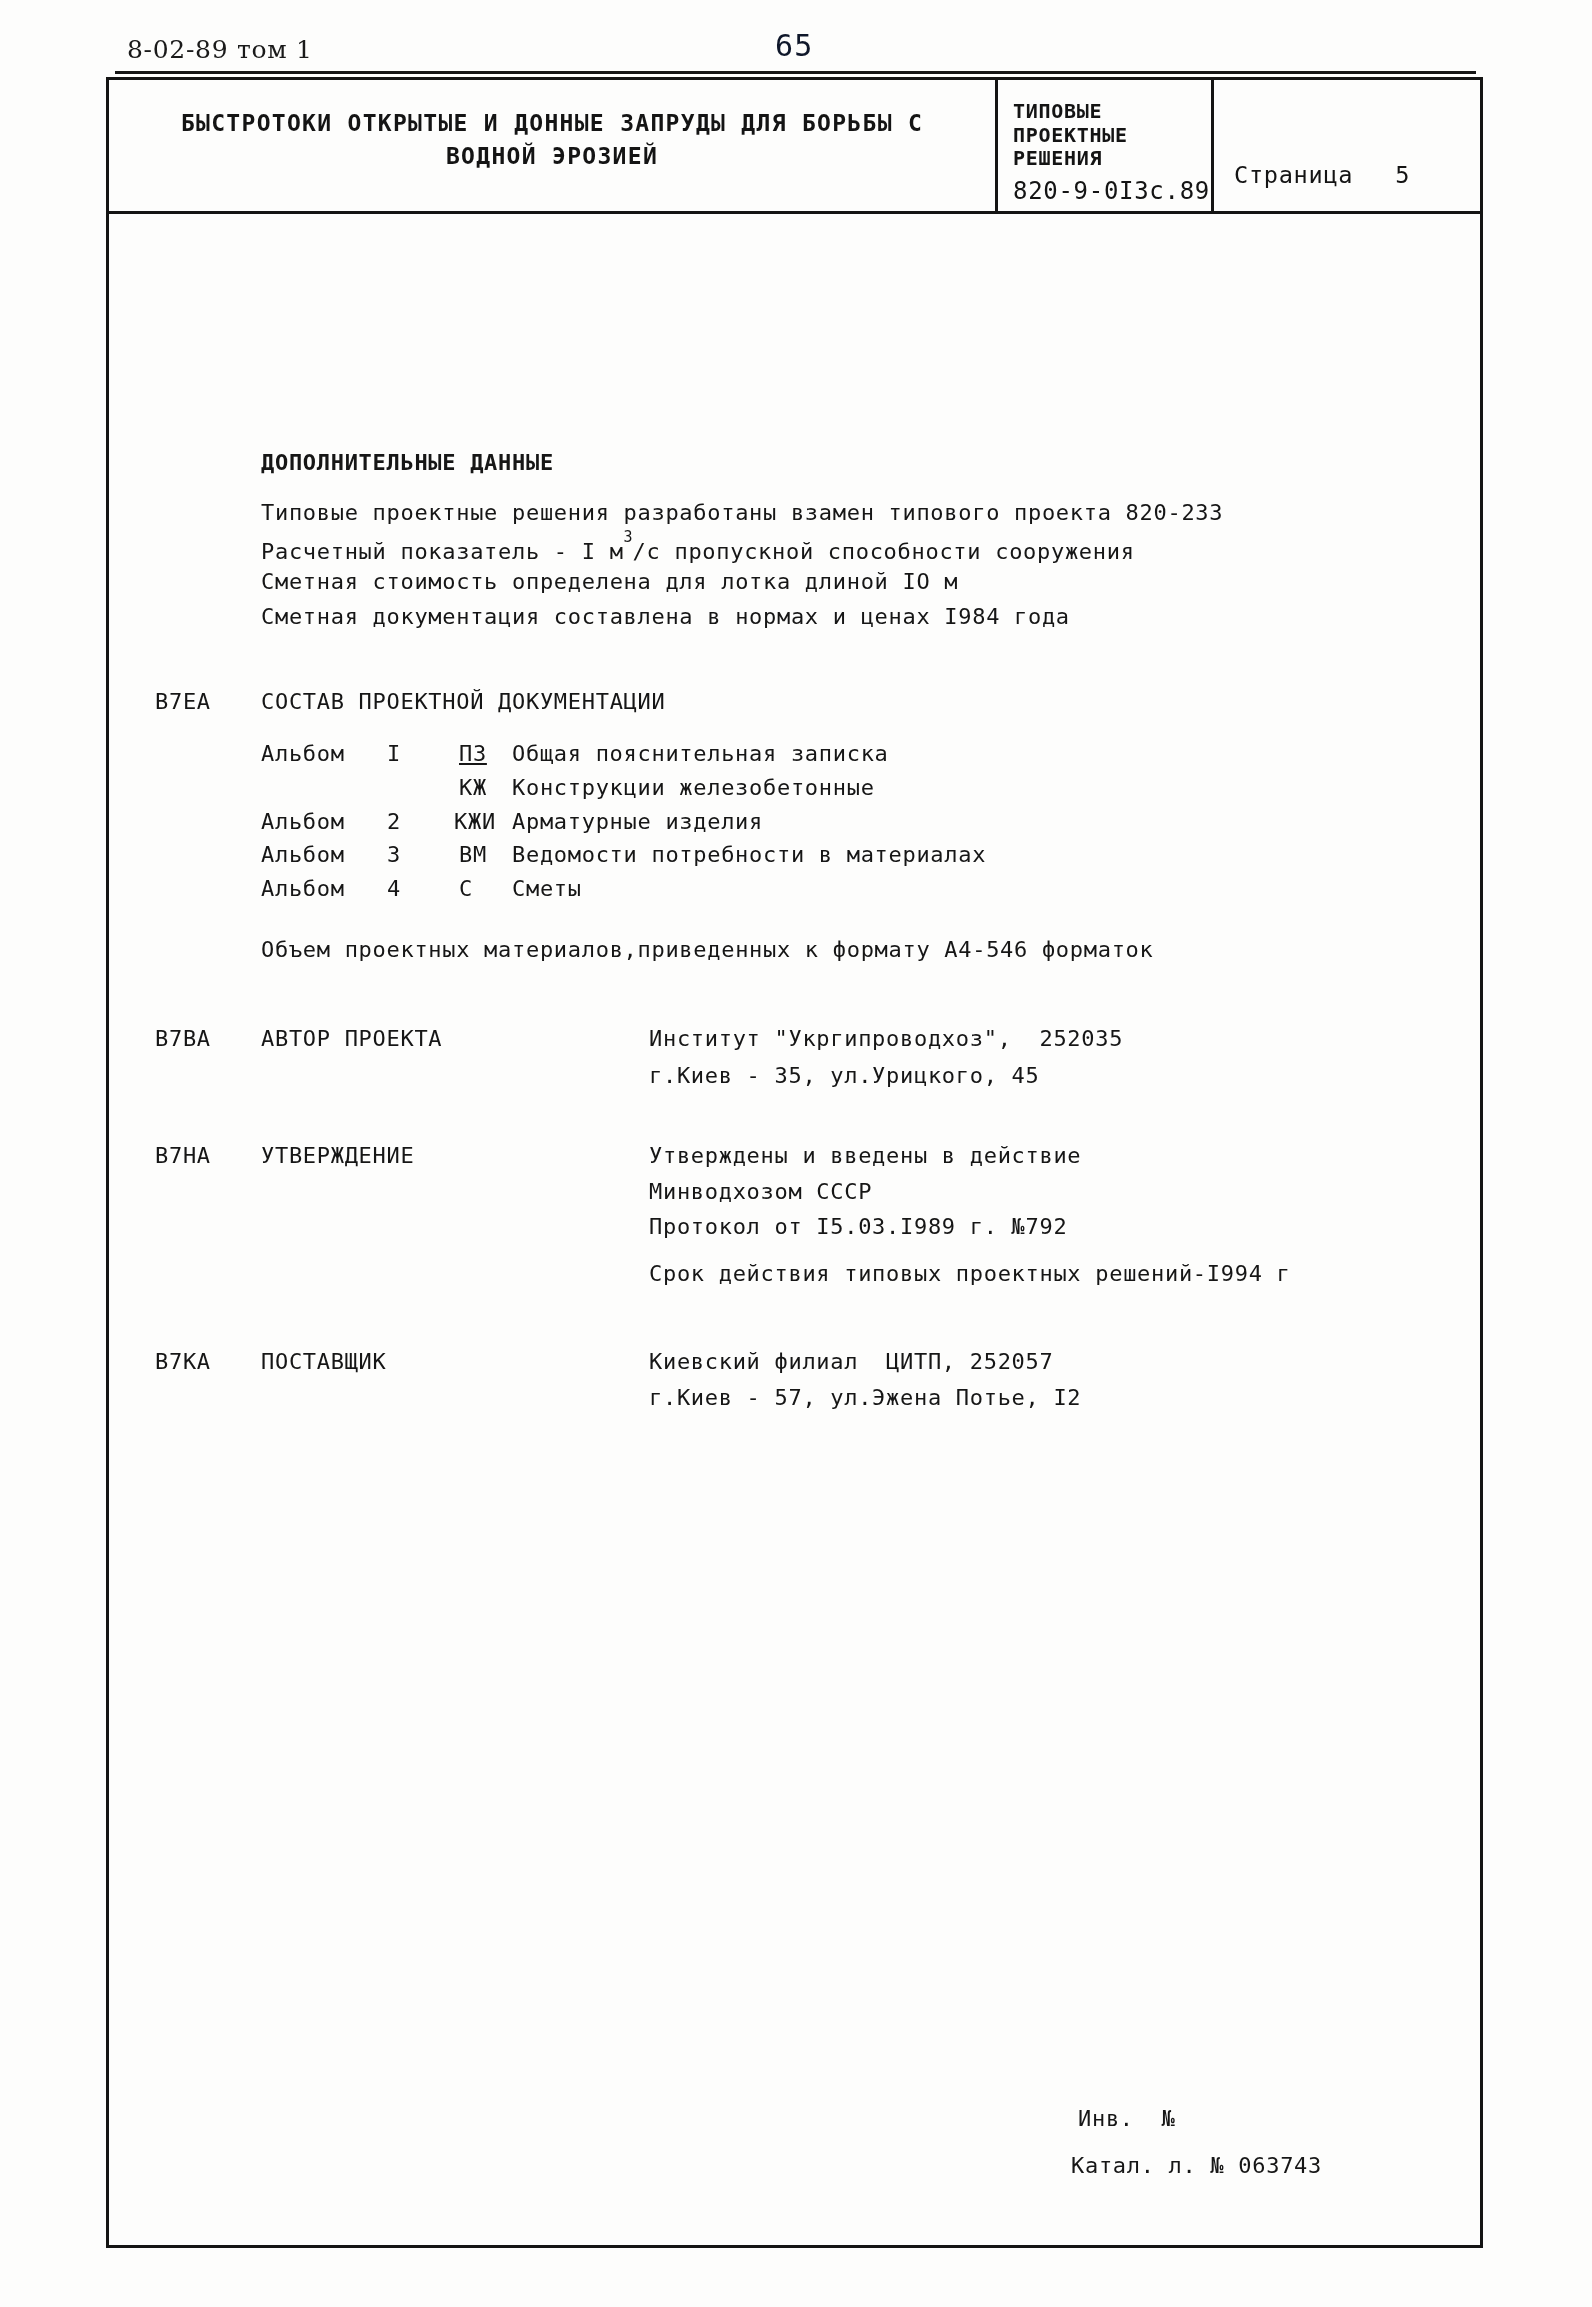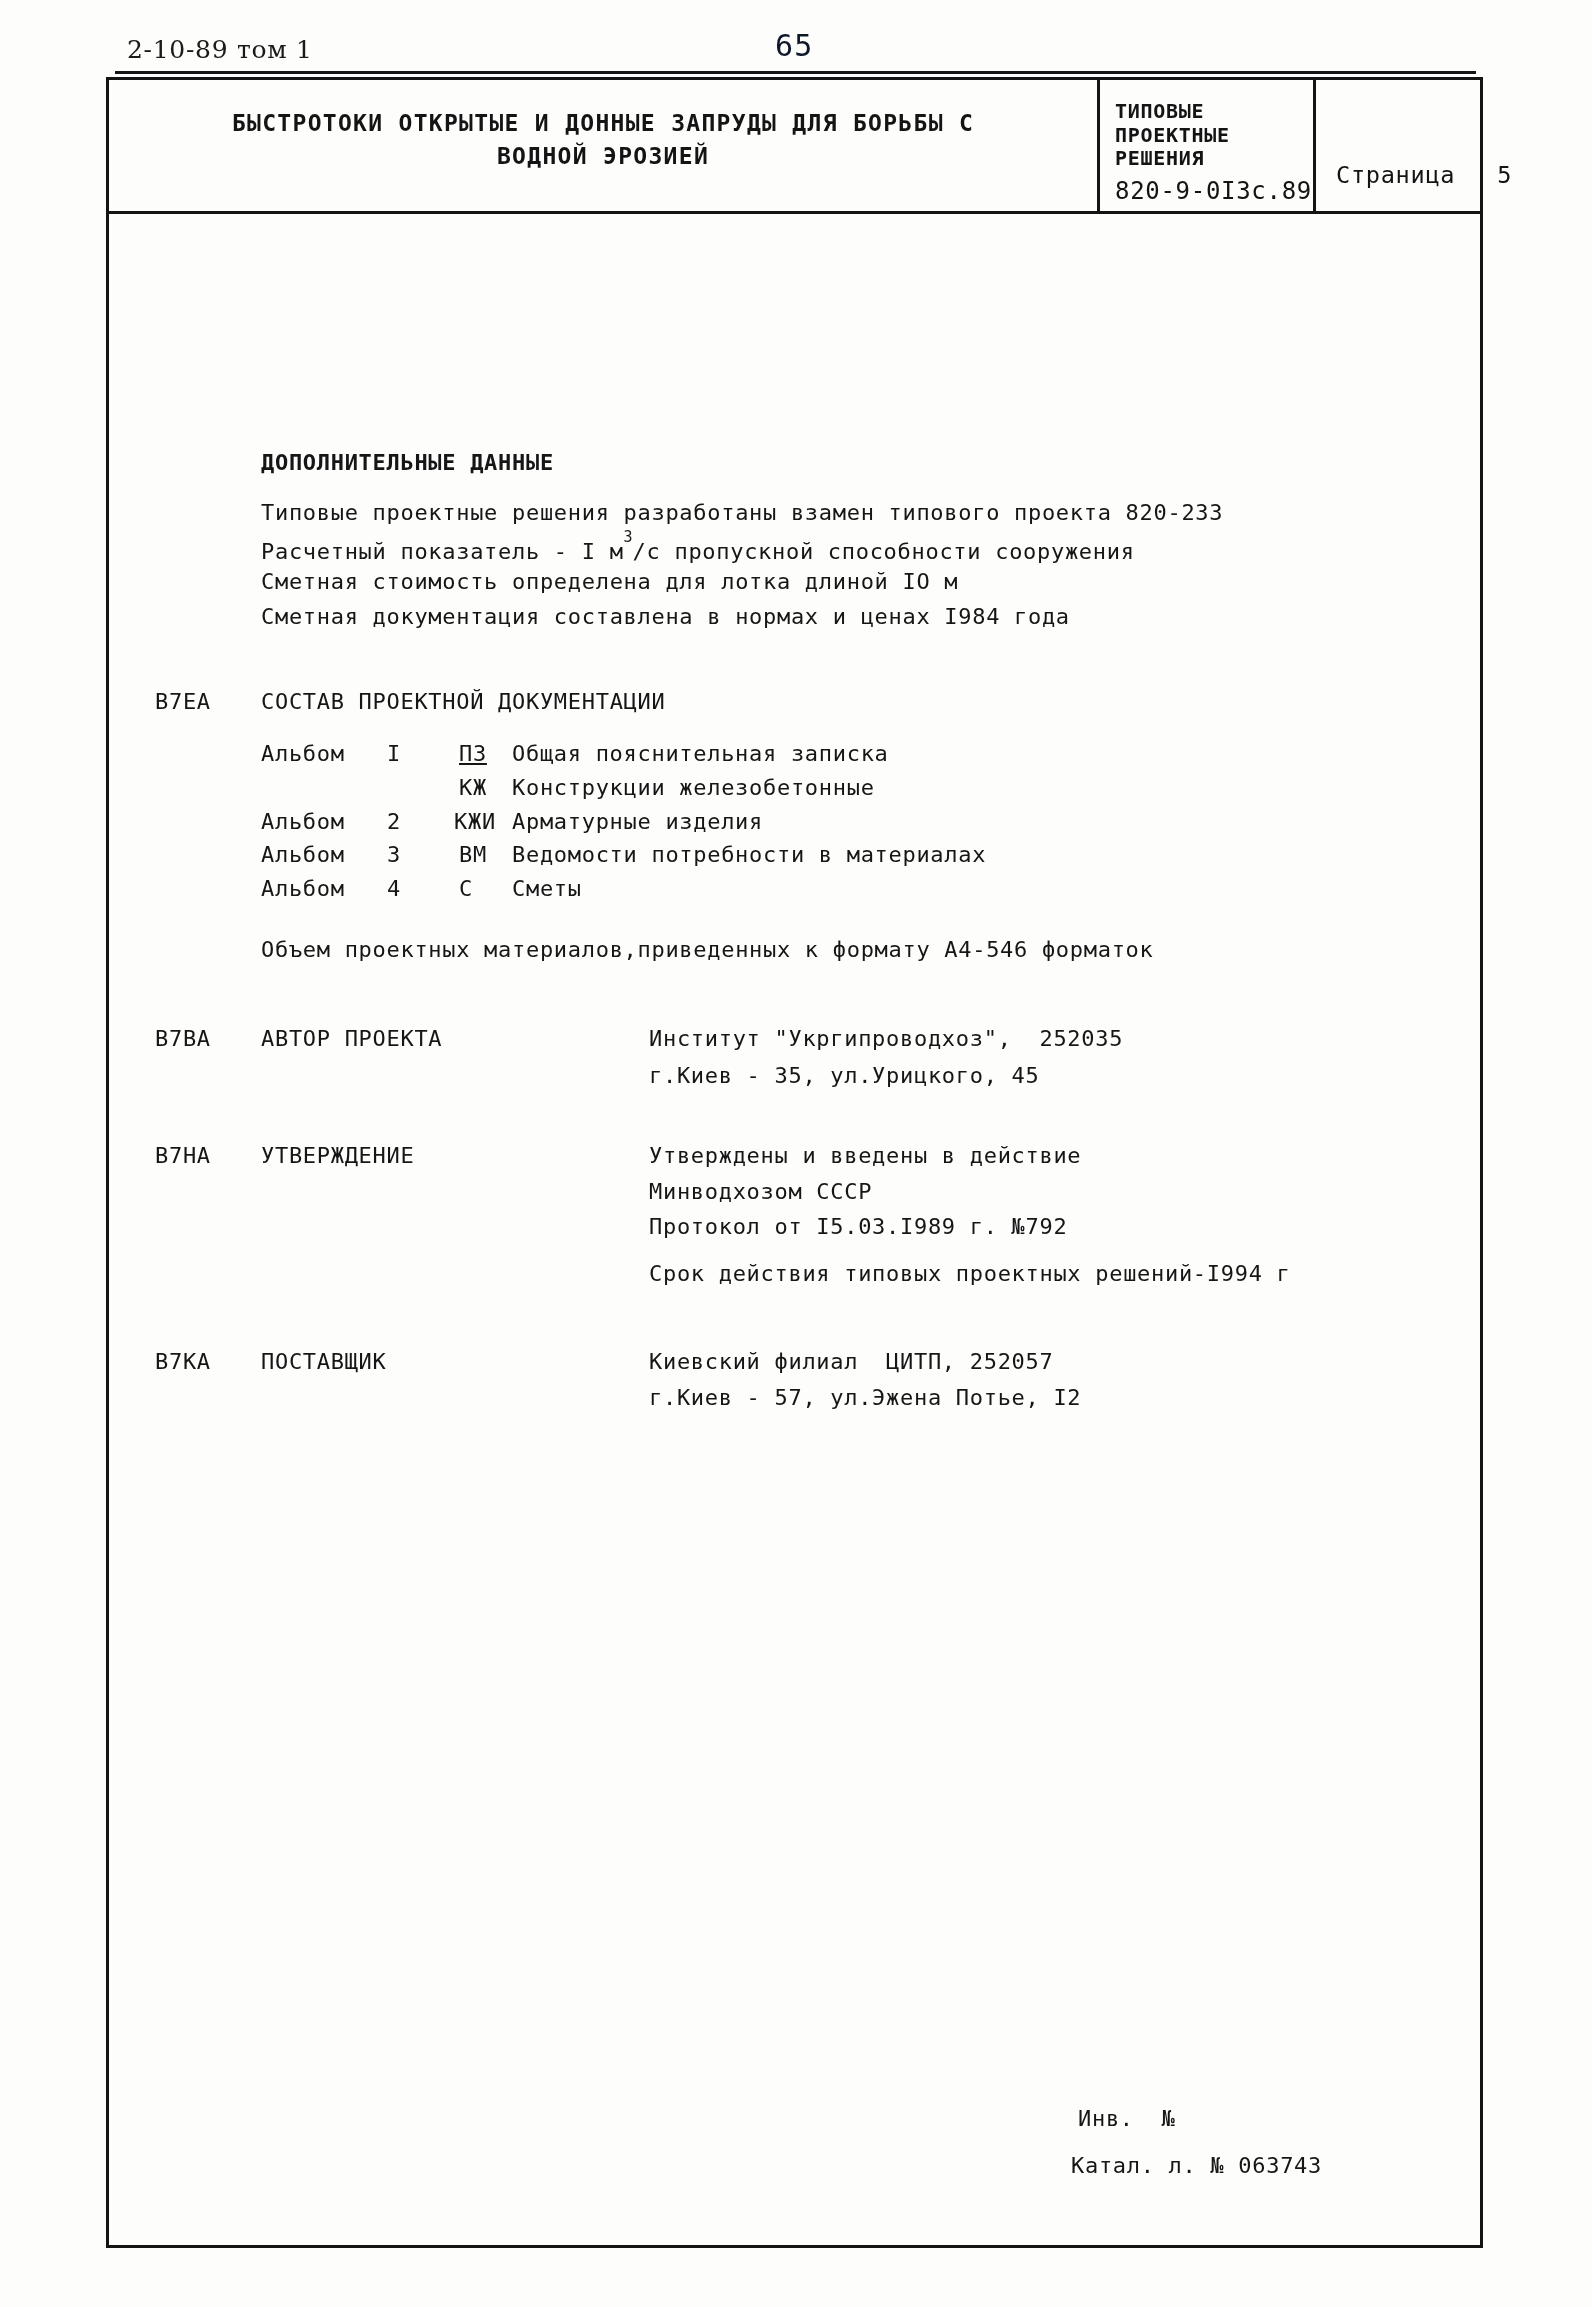--- a/index.html
+++ b/index.html
@@ -32,21 +32,21 @@
     width:1377px; height:2171px;
     border:3.4px solid #141414;
     box-sizing:border-box;
   }
   .header-row {
     display:flex; height:134px;
     border-bottom:3.4px solid #141414;
     box-sizing:border-box;
   }
   .cell-title {
-    width:988px; flex:none;
+    width:886px; flex:none;
     text-align:center;
     padding-top:27px;
     font-weight:bold;
     font-size:23px; line-height:33px; letter-spacing:1.3px;
   }
   .cell-series {
     width:216px; flex:none;
     border-left:3.4px solid #141414;
     box-sizing:border-box;
     padding:20px 0 0 15px;
@@ -71,21 +71,21 @@
     color:#161616;
   }
   .b { font-weight:bold; }
   sup.s3 { font-size:15px; position:relative; top:-8.8px; letter-spacing:0; }
 </style>
 </head>
 <body>
 
 <div class="page">
 
-  <span class="topmeta-left">2-10-89 том 1</span>
+  <span class="topmeta-left">8-02-89 том 1</span>
   <span class="topmeta-pageno">65</span>
   <div class="top-rule"></div>
 
   <div class="docbox">
 
     <div class="header-row">
       <div class="cell-title">
         <div>БЫСТРОТОКИ ОТКРЫТЫЕ И ДОННЫЕ ЗАПРУДЫ ДЛЯ БОРЬБЫ С</div>
         <div>ВОДНОЙ ЭРОЗИЕЙ</div>
       </div>

